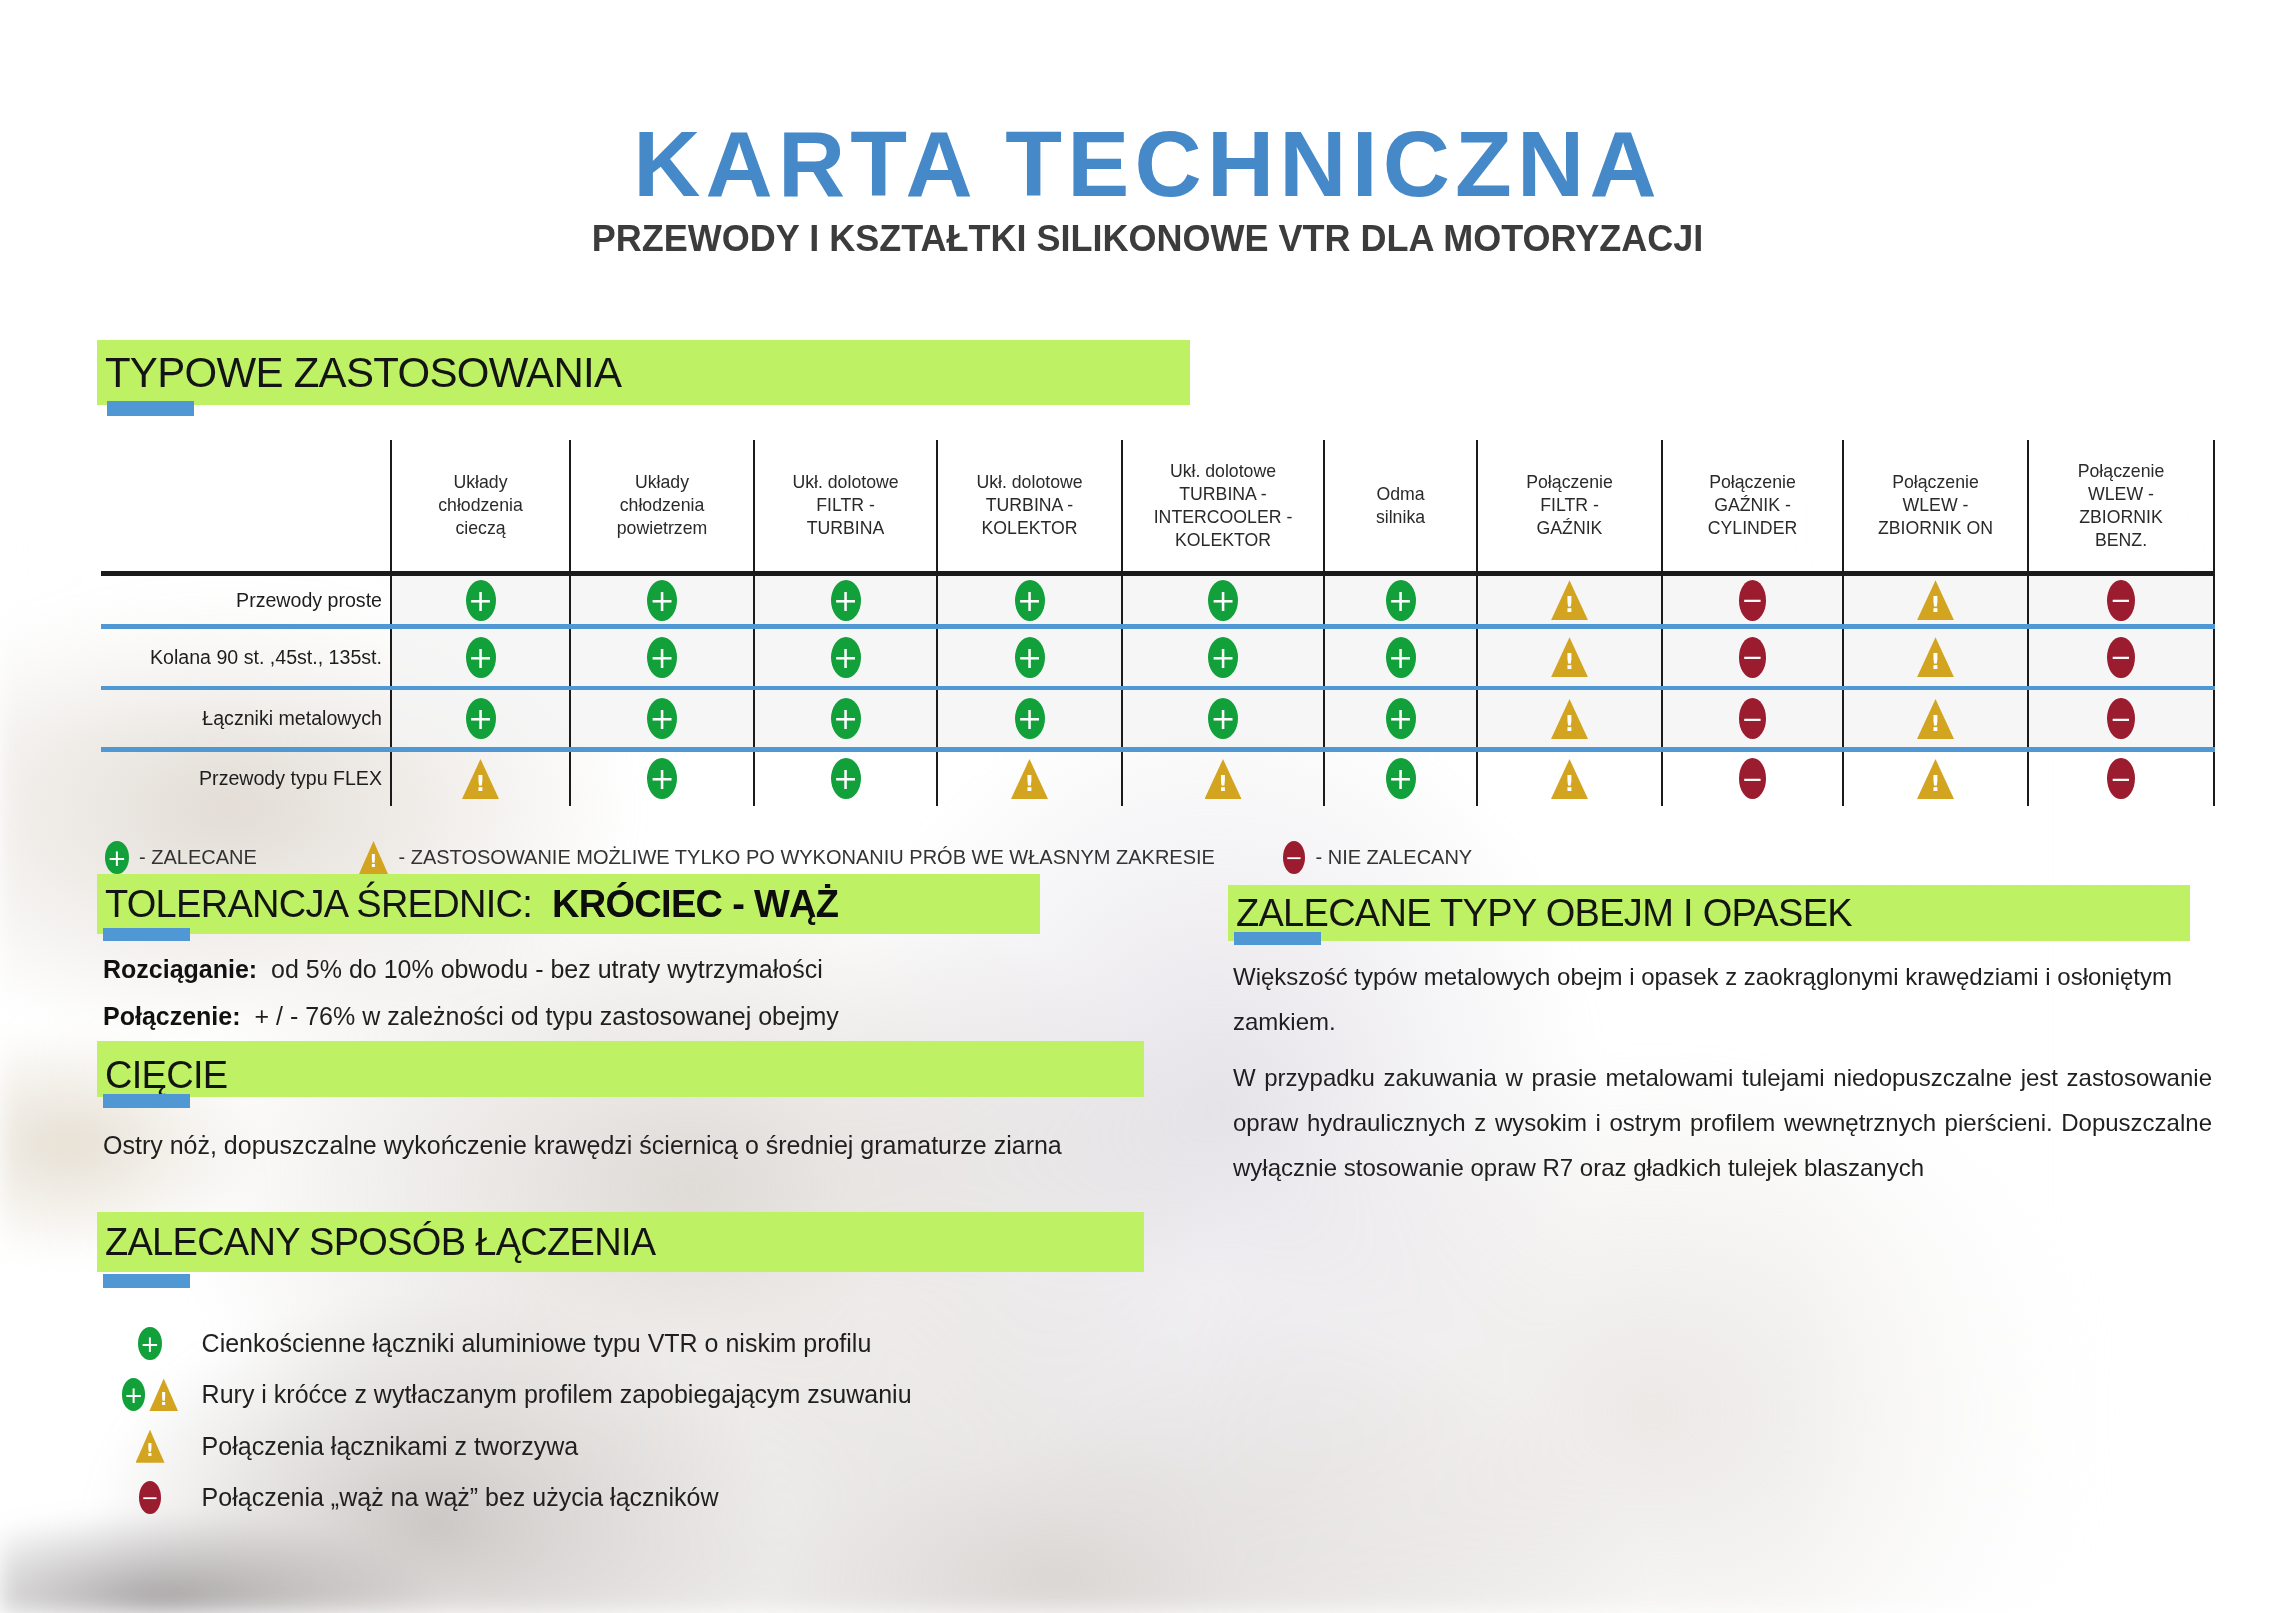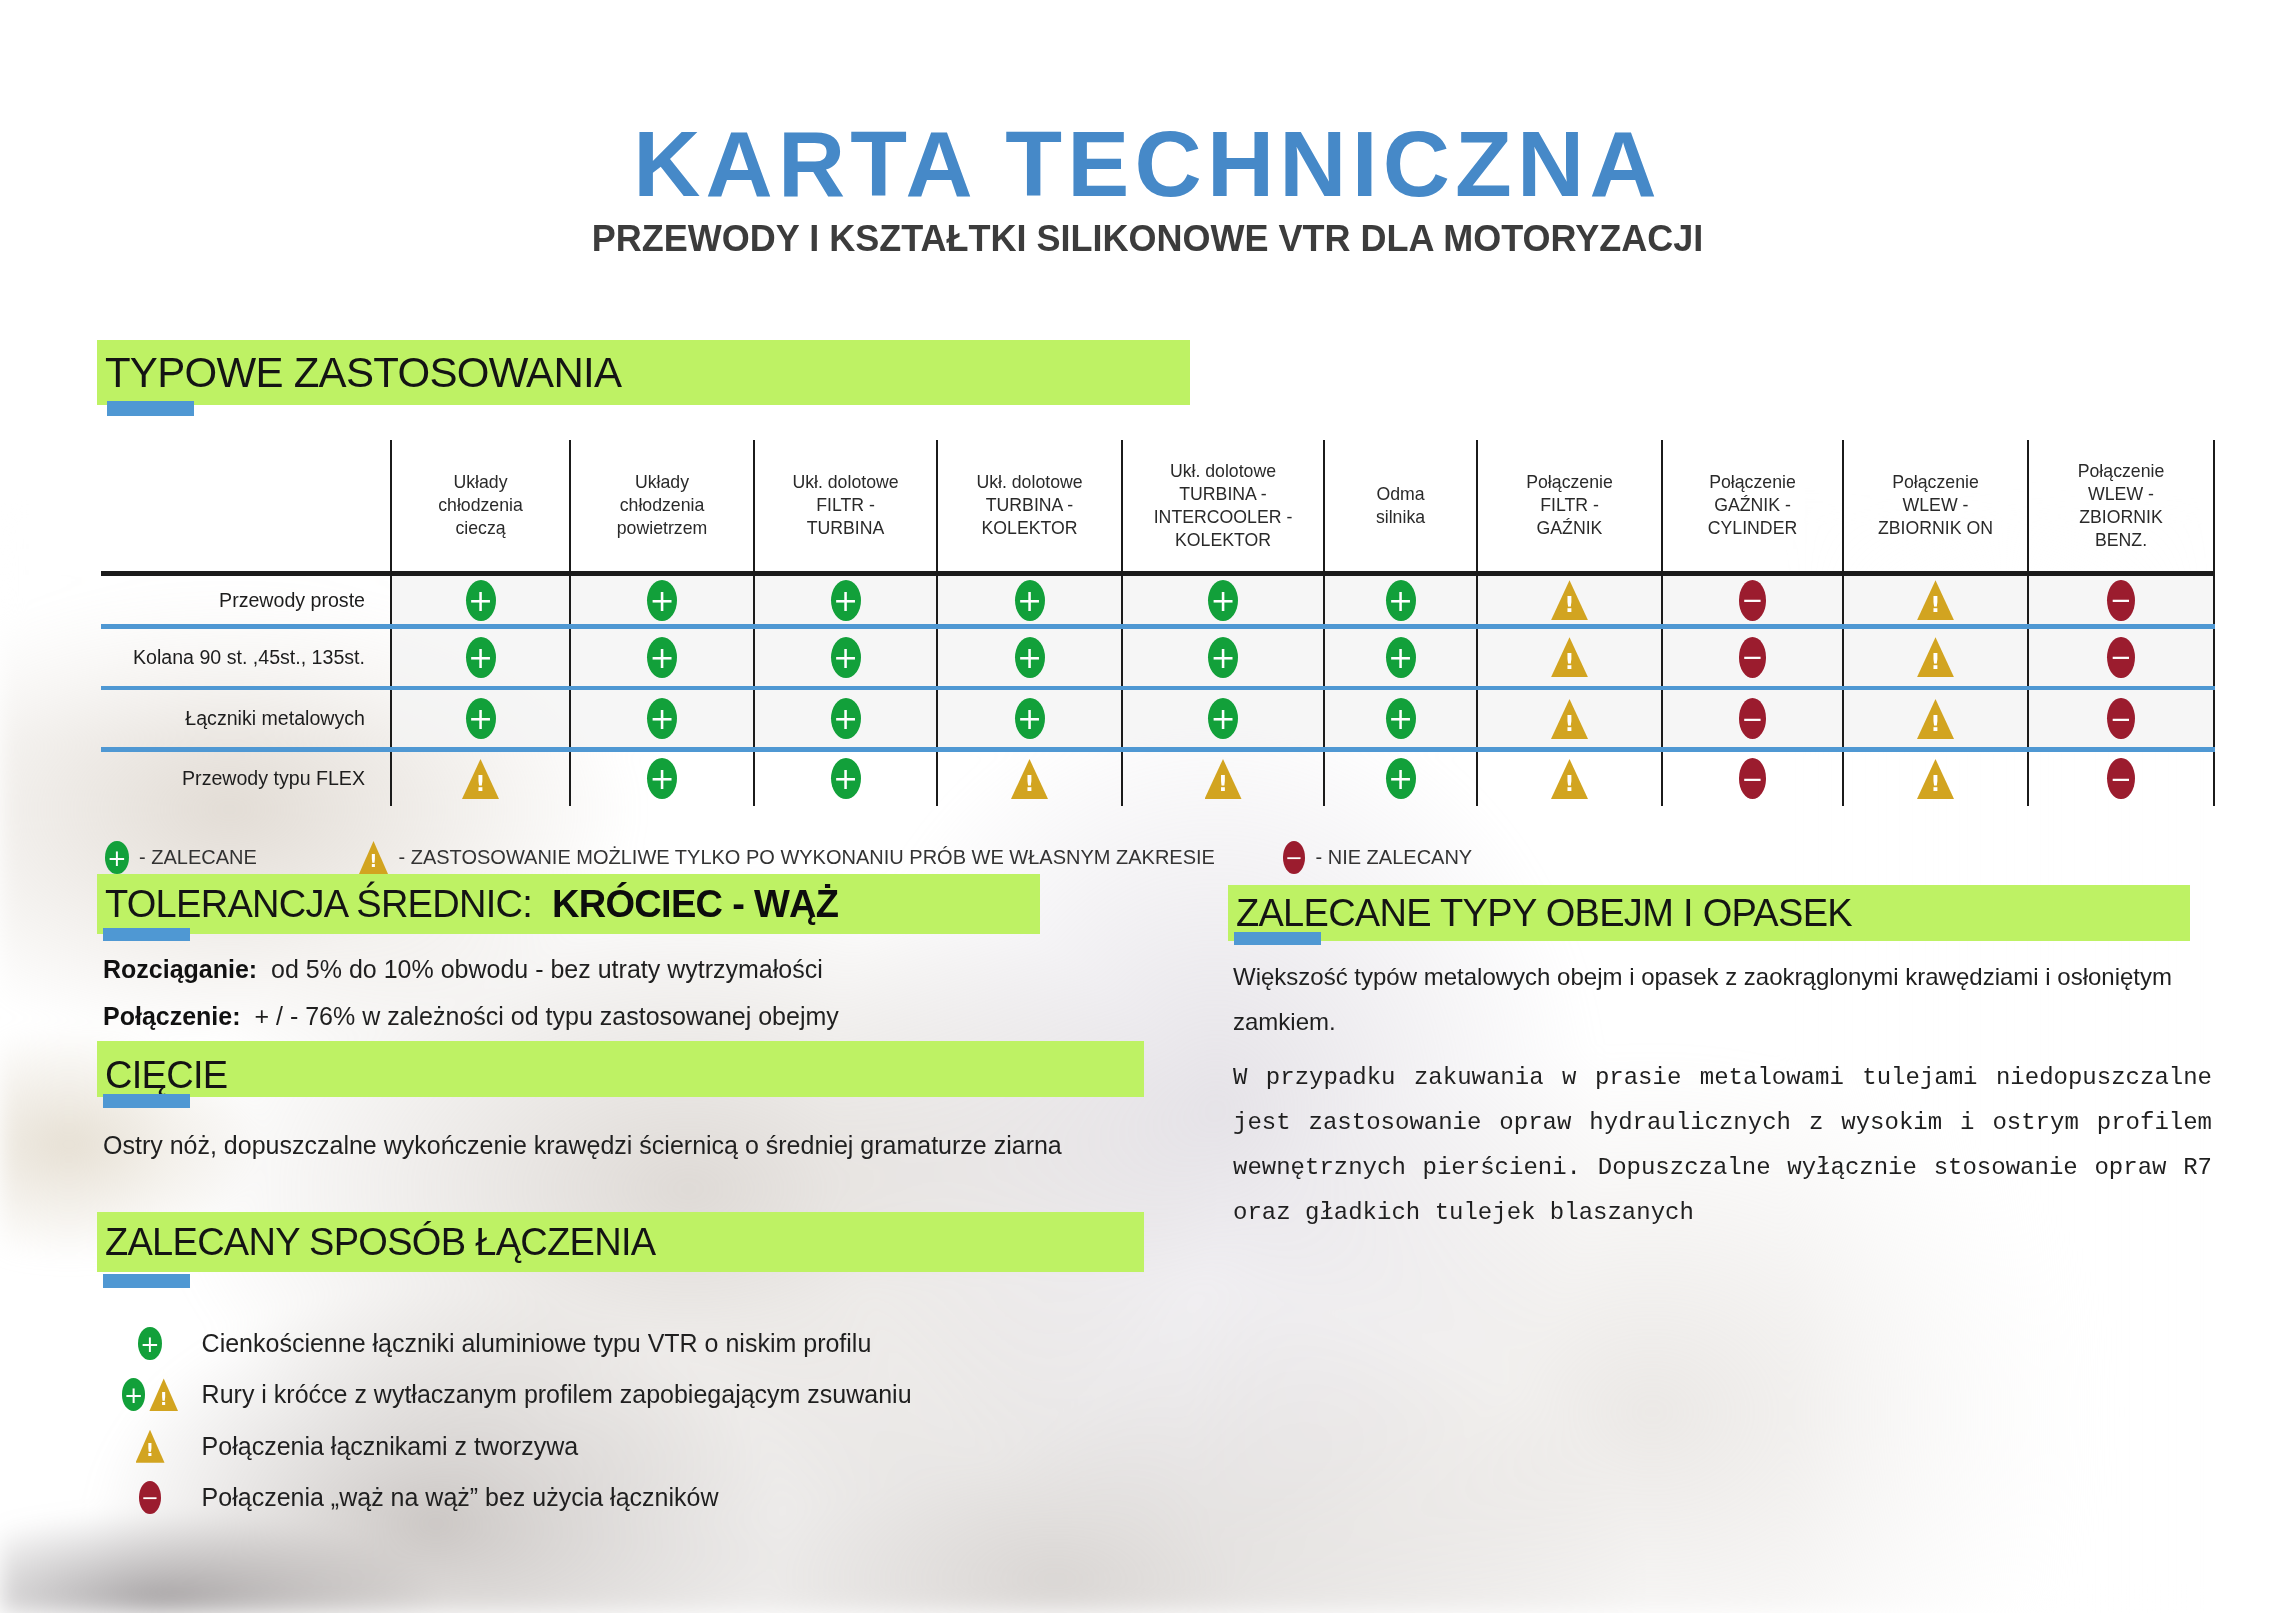--- a/index.html
+++ b/index.html
@@ -32,21 +32,21 @@
   .subtitle{position:absolute;top:221px;left:0;width:100%;text-align:center;line-height:1;
          font-size:36px;font-weight:700;letter-spacing:0;color:#3c3c3c;}
 
   
   .apps-table{position:absolute;left:101px;top:440px;display:grid;
       grid-template-columns:289px 179px 184px 183px 185px 202px 153px 185px 181px 185px 188px;
       grid-template-rows:131px 5.2px 48px 4.6px 57px 4.6px 57px 4.6px 54px;}
   .th{border-left:2px solid #1b1b1b;display:flex;align-items:center;justify-content:center;
       text-align:center;font-size:17.7px;line-height:1.3;color:#2a2a2a;white-space:pre-line;padding:0 3.9px;}
   .th.last,.td.last{border-right:2px solid #1b1b1b;}
-  .rl{display:flex;align-items:center;justify-content:flex-end;padding-right:25px;
+  .rl{display:flex;align-items:center;justify-content:flex-end;padding-right:8px;
       font-size:19.6px;color:#1d1d1d;white-space:nowrap;}
   .td{border-left:2px solid #1b1b1b;display:flex;align-items:center;justify-content:center;}
   .td.shade{background:rgba(243,243,243,.78);}
   .thicksep{grid-column:1/-1;background:#1b1b1b;}
   .bluesep{grid-column:1/-1;background:var(--bar,#4f98d3);}
 
   
   .icon{display:inline-flex;align-items:center;justify-content:center;color:#fff;
         font-family:"DejaVu Sans",sans-serif;flex:none;}
   .icon.plus{width:30px;height:41px;border-radius:50%;background:var(--green,#12a03a);font-size:30px;}
@@ -67,21 +67,21 @@
   
   .body-text{position:absolute;font-size:25px;line-height:42px;color:#1f1f1f;}
   .body-text b{font-weight:700;color:#111;}
   .jlist{position:absolute;left:101px;top:1325px;display:flex;flex-direction:column;gap:14.4px;}
   .jitem{display:flex;align-items:center;height:37px;}
   .jicons{width:98px;display:flex;justify-content:center;align-items:center;gap:3.9px;flex:none;}
   .jtext{font-size:25px;color:#1f1f1f;padding-left:2.6px;white-space:nowrap;}
 
   
   .rp{position:absolute;left:1233px;width:979px;font-size:24px;line-height:45px;color:#1f1f1f;margin:0;}
-  .rp.just{text-align:justify;font-family:Liberation Mono, monospace;}
+  .rp.just{text-align:justify;}
 </style>
 </head>
 <body>
 
 <div class="page">
   <div class="bg-photo"></div>
 
   <div class="title">KARTA TECHNICZNA</div>
   <div class="subtitle">PRZEWODY I KSZTAŁTKI SILIKONOWE VTR DLA MOTORYZACJI</div>
 

